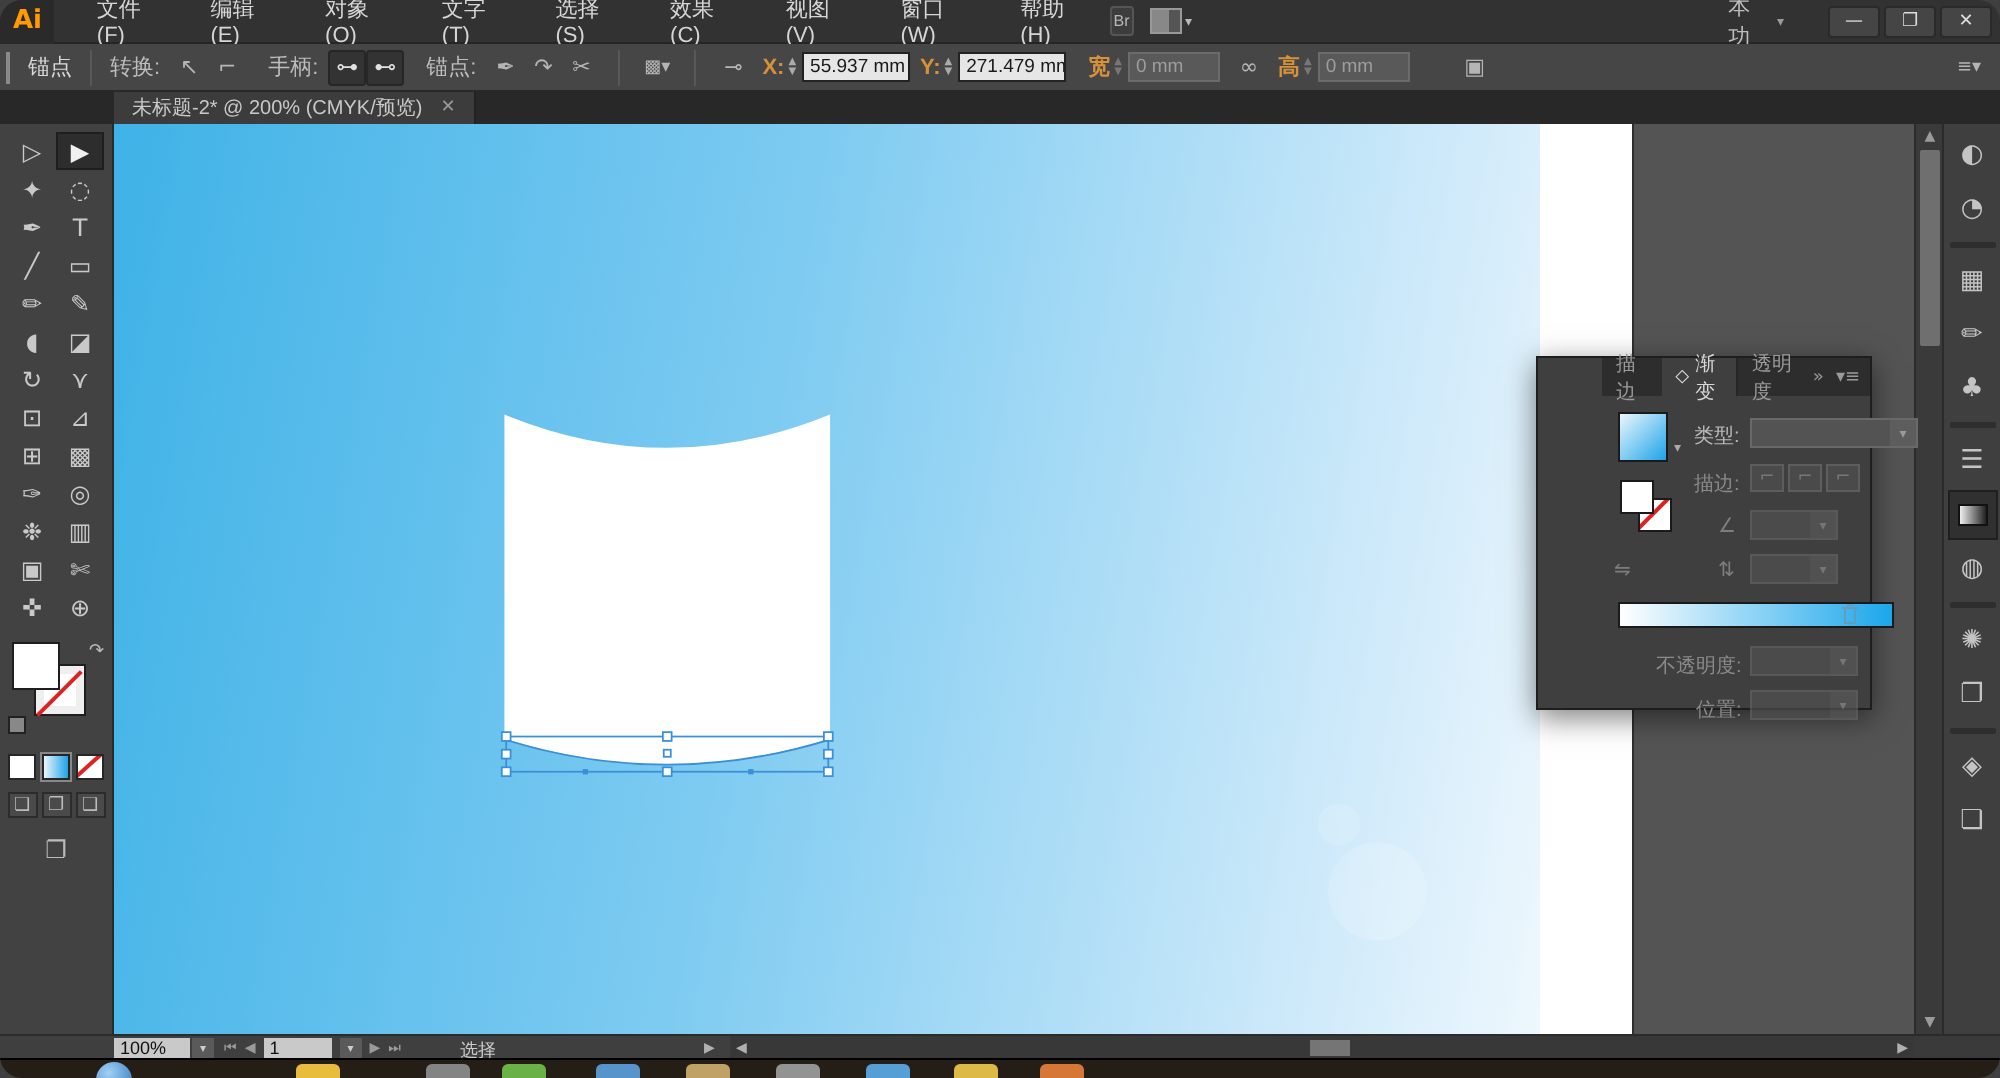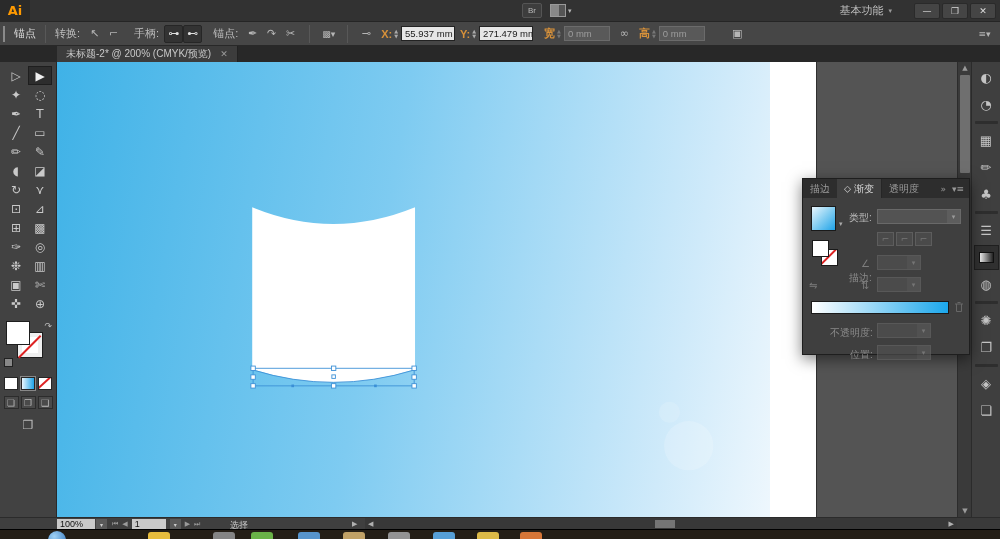--- a/index.html
+++ b/index.html
@@ -1,19 +1,19 @@
 <!DOCTYPE html>
 <html><head>
 <meta charset="utf-8">
 <style>
   * { margin:0; padding:0; box-sizing:border-box; }
   html,body { width:1000px; height:539px; overflow:hidden; }
   body { font-family:"Liberation Sans","DejaVu Sans",sans-serif; font-size:11px; color:#cfcfcf; background:#3f3f3f; }
   .glyph { font-family:"DejaVu Sans",sans-serif; }
-  #app { position:relative; width:1000px; height:539px; background:#3f3f3f; overflow:hidden; }
+  #app { position:relative; width:1000px; height:539px; background:#3f3f3f; overflow:hidden;border-radius:11px; }
 
   
   .menubar { position:absolute; left:0; top:0; width:1000px; height:22px; background:#323232; border-bottom:1px solid #252525; display:flex; align-items:center; }
   .ai-logo { width:30px; height:22px; background:#2a2a2a; color:#ff9a00; font-weight:bold; font-size:13px; display:flex; align-items:center; justify-content:center; }
   .menu-items { display:flex; align-items:center; margin-left:8px; }
   .menu-item { padding:0 13px; height:22px; display:flex; align-items:center; color:#d6d6d6; cursor:default; }
   .mb-right { margin-left:auto; display:flex; align-items:center; gap:8px; padding-right:4px; }
   .sq-icon { width:20px; height:15px; background:#3d3d3d; border:1px solid #555; border-radius:2px; color:#b8b8b8; font-size:8px; display:flex; align-items:center; justify-content:center; }
   .layout-icon { display:flex; align-items:center; gap:2px; color:#b8b8b8; }
   .layout-grid { width:16px; height:13px; border:1px solid #999; background:linear-gradient(90deg,#888 60%,#555 60%); }
@@ -74,21 +74,21 @@
   .v-handle { position:absolute; left:2px; top:13px; width:10px; height:98px; background:#6f6f6f; border-radius:1px; }
 
   
   .dock { position:absolute; left:971px; top:62px; width:29px; height:477px; background:#3f3f3f; border-left:1px solid #2b2b2b; display:flex; flex-direction:column; align-items:center; padding-top:2px; }
   .dock-sep { width:23px; height:3px; background:#2e2e2e; border-radius:1px; margin:3px 0; }
   .dock-icon { width:25px; height:25px; display:flex; align-items:center; justify-content:center; color:#c4c4c4; font-size:13px; margin:1px 0; }
   .dock-icon.active { background:#303030; border:1px solid #1f1f1f; }
   .dock-grad { width:15px; height:11px; background:linear-gradient(90deg,#eee,#222); border:1px solid #111; }
 
   
-  .gpanel { position:absolute; left:802px; top:178px; width:168px; height:177px; background:#3f3f3f; border:1px solid #1e1e1e; box-shadow:0 4px 14px rgba(0,0,0,.5); z-index:20; font-size:10px; }
+  .gpanel { position:absolute; left:768px; top:178px; width:168px; height:177px; background:#3f3f3f; border:1px solid #1e1e1e; box-shadow:0 4px 14px rgba(0,0,0,.5); z-index:20; font-size:10px;padding-left:32px; }
   .gp-tabs { height:19px; background:#2d2d2d; display:flex; align-items:center; }
   .gp-tab { padding:0 7px; height:19px; display:flex; align-items:center; gap:3px; color:#9a9a9a; }
   .gp-tab.active { background:#3f3f3f; color:#d8d8d8; border-right:1px solid #262626; }
   .gp-tabs-right { margin-left:auto; display:flex; gap:6px; padding-right:5px; color:#9a9a9a; font-size:9px; }
   .gp-body { position:relative; height:157px; }
   .gp-thumb { position:absolute; left:8px; top:8px; width:25px; height:25px; background:linear-gradient(135deg,#eaf6fd 0%,#8ed2f3 45%,#1fa3e8 100%); border:1px solid #1a1a1a; }
   .gp-thumb-arrow { position:absolute; left:36px; top:22px; color:#aaa; font-size:7px; }
   .gp-row-label { position:absolute; color:#b9b9b9; }
   .gp-dim { color:#8a8a8a; }
   .gp-select { position:absolute; height:15px; background:#535353; border:1px solid #696969; display:flex; align-items:center; }
@@ -121,20 +121,31 @@
   .tb-icon { position:absolute; top:2px; height:12px; width:22px; border-radius:3px 3px 0 0; opacity:.95; }
   .tb-orb { position:absolute; left:48px; top:1px; width:18px; height:18px; border-radius:50%; background:radial-gradient(circle at 35% 30%,#9fd1f5,#2a6fb8); }
 </style>
 </head>
 <body>
 
 <div id="app">
 
   <div class="menubar">
     <div class="ai-logo glyph">Ai</div>
+    <div class="menu-items" id="menu-items">
+        <div class="menu-item">文件(F)</div>
+        <div class="menu-item">编辑(E)</div>
+        <div class="menu-item">对象(O)</div>
+        <div class="menu-item">文字(T)</div>
+        <div class="menu-item">选择(S)</div>
+        <div class="menu-item">效果(C)</div>
+        <div class="menu-item">视图(V)</div>
+        <div class="menu-item">窗口(W)</div>
+        <div class="menu-item">帮助(H)</div>
+      </div>
     <div class="mb-right">
       <div class="sq-icon">Br</div>
       <div class="layout-icon">
         <span class="layout-grid"></span>
         <span class="glyph" style="font-size:7px;">▾</span>
       </div>
       <div class="workspace">
         <span>基本功能</span>
         <span class="glyph" style="font-size:7px;color:#9a9a9a;">▾</span>
       </div>
@@ -328,21 +339,21 @@
           <span class="glyph">▾≡</span>
         </div>
       </div>
     <div class="gp-body">
       <div class="gp-thumb"></div>
       <span class="gp-thumb-arrow glyph">▾</span>
       <span class="gp-row-label" style="left:46px;top:13px;">类型:</span>
       <div class="gp-select" style="left:74px;top:11px;width:84px;">
         <span class="darr glyph">▾</span>
       </div>
-      <span class="gp-row-label gp-dim" style="left:46px;top:37px;margin-top:36px;">描边:</span>
+      <span class="gp-row-label gp-dim" style="left:46px;top:37px;">描边:</span>
       <div style="position:absolute;left:74px;top:34px;display:flex;gap:2px;" id="gp-stroke-btns">
           <div class="gp-stroke-btn glyph">⌐</div>
           <div class="gp-stroke-btn glyph">⌐</div>
           <div class="gp-stroke-btn glyph">⌐</div>
         </div>
       <span class="gp-icon glyph" style="left:58px;top:60px;">∠</span>
       <div class="gp-select" style="left:74px;top:57px;width:44px;opacity:.6;">
         <span class="darr glyph">▾</span>
       </div>
       <span class="gp-icon glyph" style="left:6px;top:82px;">⇋</span>

